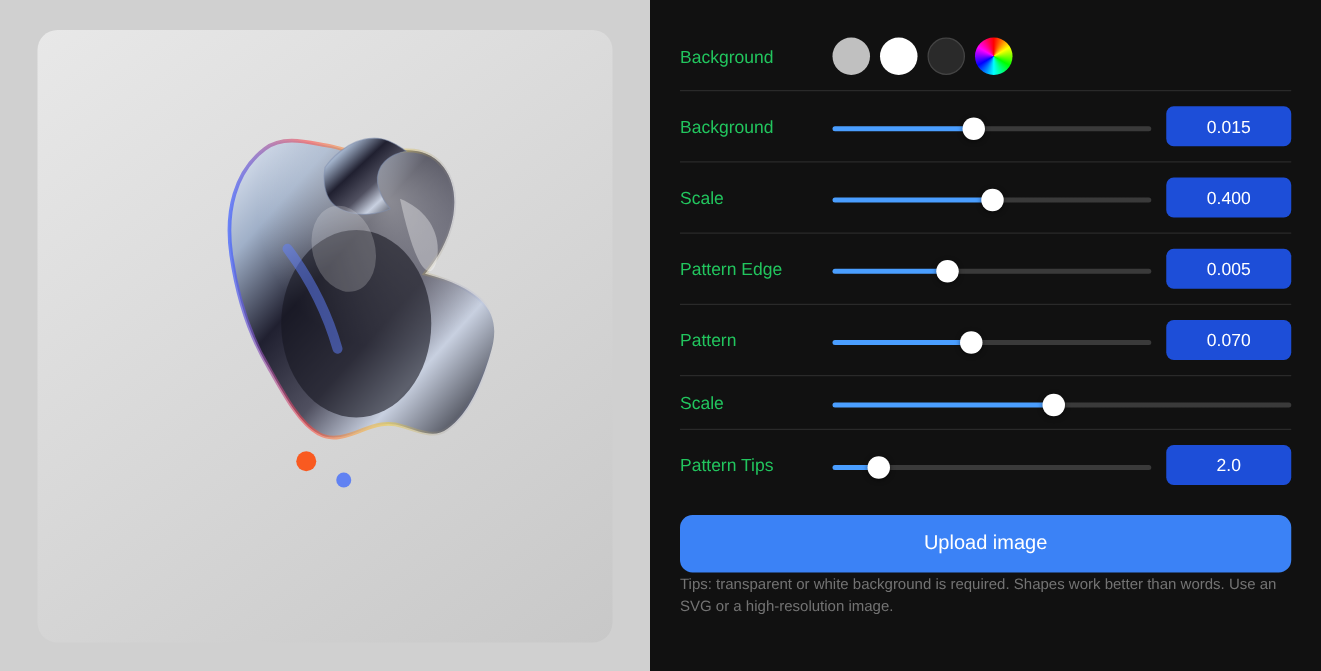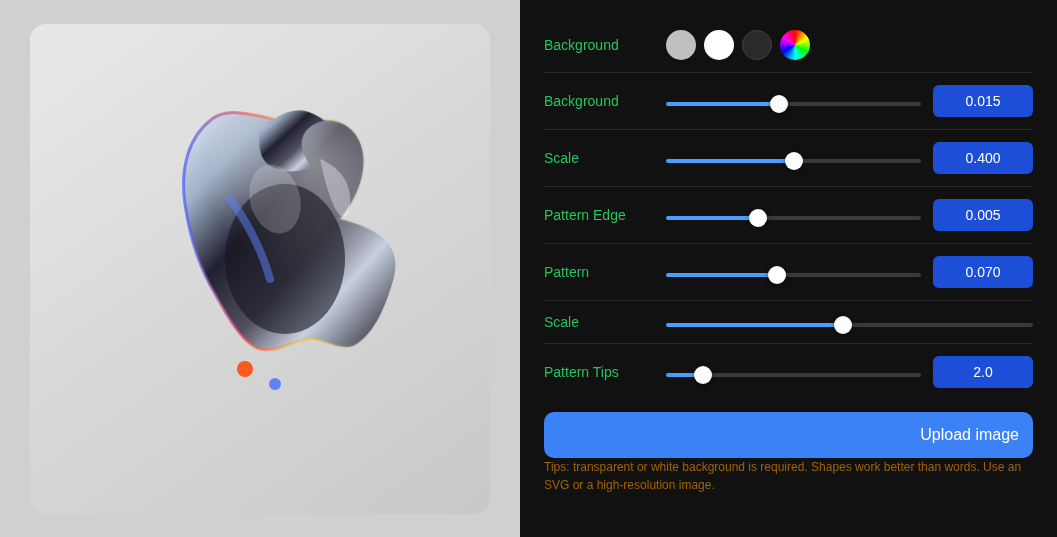--- a/index.html
+++ b/index.html
@@ -146,25 +146,24 @@
       padding: 14px;
       background: #3b82f6;
       color: white;
       border: none;
       border-radius: 10px;
       font-size: 16px;
       font-weight: 500;
       cursor: pointer;
       margin-top: 14px;
       margin-bottom: 0;
-      text-align: right;
     }
 
     .tips-text {
-      color: #a16207;
+      color: #737373;
       font-size: 12px;
       line-height: 1.5;
     }
 
     .divider {
       height: 1px;
       background: #2a2a2a;
       margin: 2px 0;
     }
   </style>

